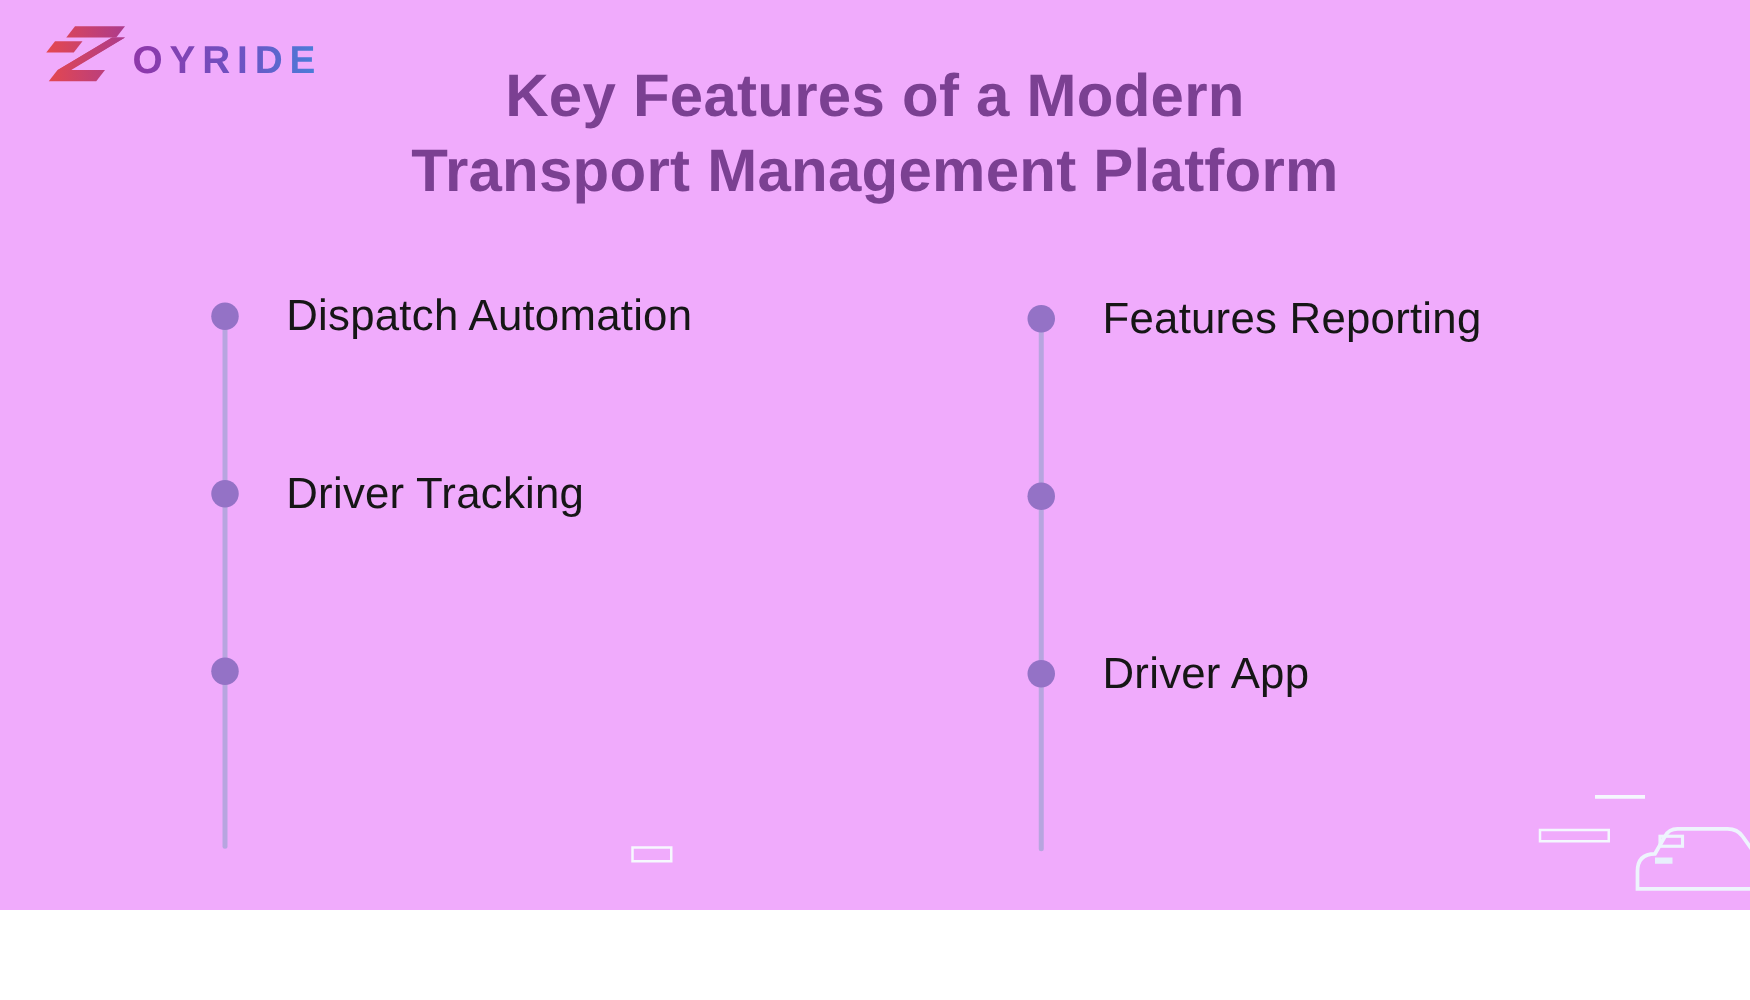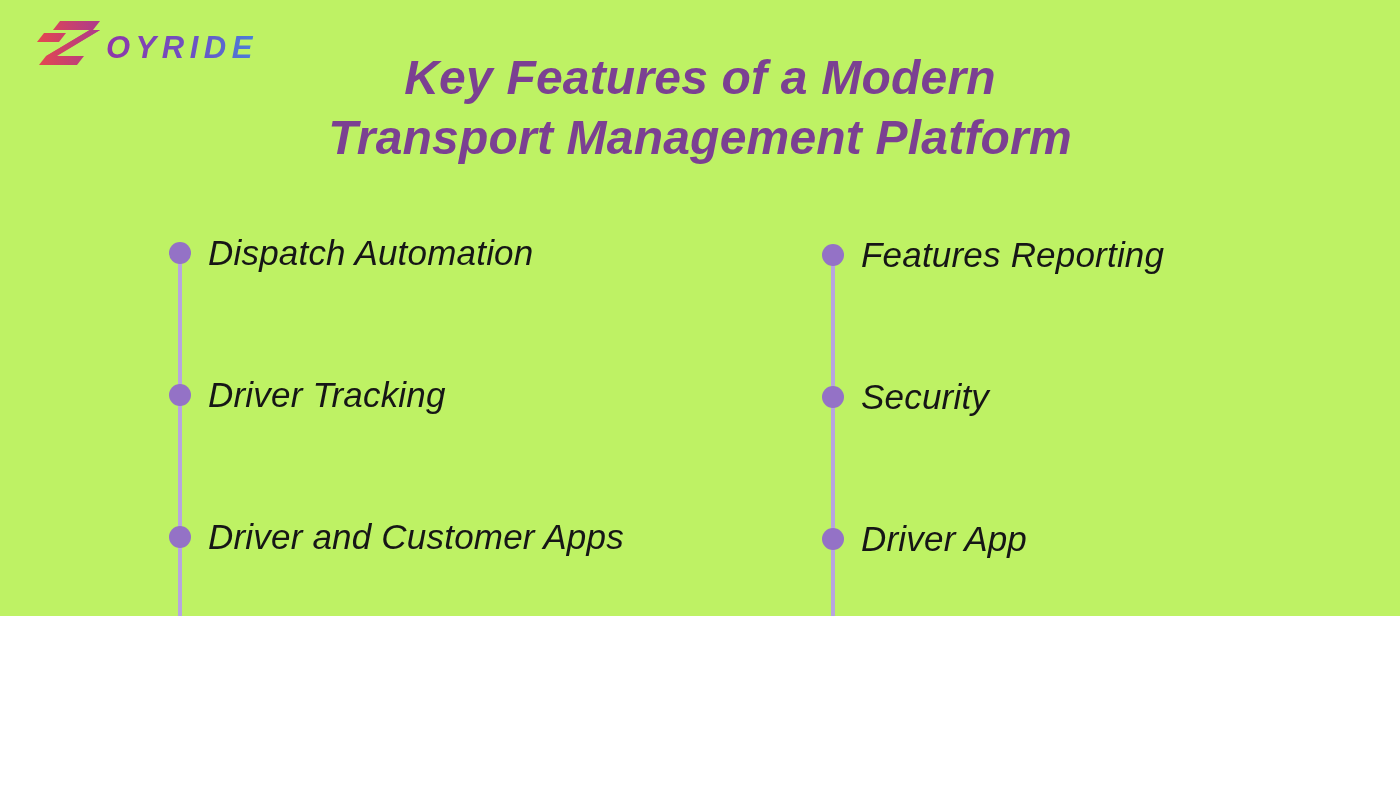--- a/index.html
+++ b/index.html
@@ -4,24 +4,23 @@
 <style>
   * { margin: 0; padding: 0; box-sizing: border-box; }
   html, body { width: 1400px; height: 800px; }
   body {
     font-family: "Liberation Sans", sans-serif;
     background: #ffffff;
   }
   .page {
     position: relative;
     width: 1400px;
-    height: 616px;
-    background: #bef264;
+    height: 728px;
+    background: #f0abfc;
     overflow: hidden;
-    font-style: italic;
   }
 
   
   .logo {
     position: absolute;
     left: 36px;
     top: 18px;
     width: 240px;
     height: 50px;
   }
@@ -66,21 +65,21 @@
     margin-bottom: 106px;
   }
   .dot {
     width: 22px;
     height: 22px;
     border-radius: 50%;
     background: #9472c6;
     flex: 0 0 22px;
   }
   .label {
-    margin-left: 17px;
+    margin-left: 38px;
     font-size: 35px;
     color: #161616;
     letter-spacing: 0.2px;
     white-space: nowrap;
   }
 
   
   .wm { position: absolute; pointer-events: none; }
   .wm-rect1 { left: 505px; top: 677px; width: 33px; height: 13px; border: 2px solid #f6f8fe; }
   .wm-rect2 { left: 1231px; top: 663px; width: 57px; height: 11px; border: 2px solid #f4f7fe; }
@@ -125,33 +124,31 @@
     <div class="item">
       <span class="dot"></span>
       <span class="label">Dispatch Automation</span>
     </div>
     <div class="item">
       <span class="dot"></span>
       <span class="label">Driver Tracking</span>
     </div>
     <div class="item">
       <span class="dot"></span>
-      <span class="label">Driver and Customer Apps</span>
     </div>
   </div>
 
   <div class="col right">
     <div class="vline"></div>
     <div class="item">
       <span class="dot"></span>
       <span class="label">Features Reporting</span>
     </div>
     <div class="item">
       <span class="dot"></span>
-      <span class="label">Security</span>
     </div>
     <div class="item">
       <span class="dot"></span>
       <span class="label">Driver App</span>
     </div>
   </div>
 
   <div class="wm wm-rect1"></div>
   <div class="wm wm-rect2"></div>
   <div class="wm wm-line1"></div>

